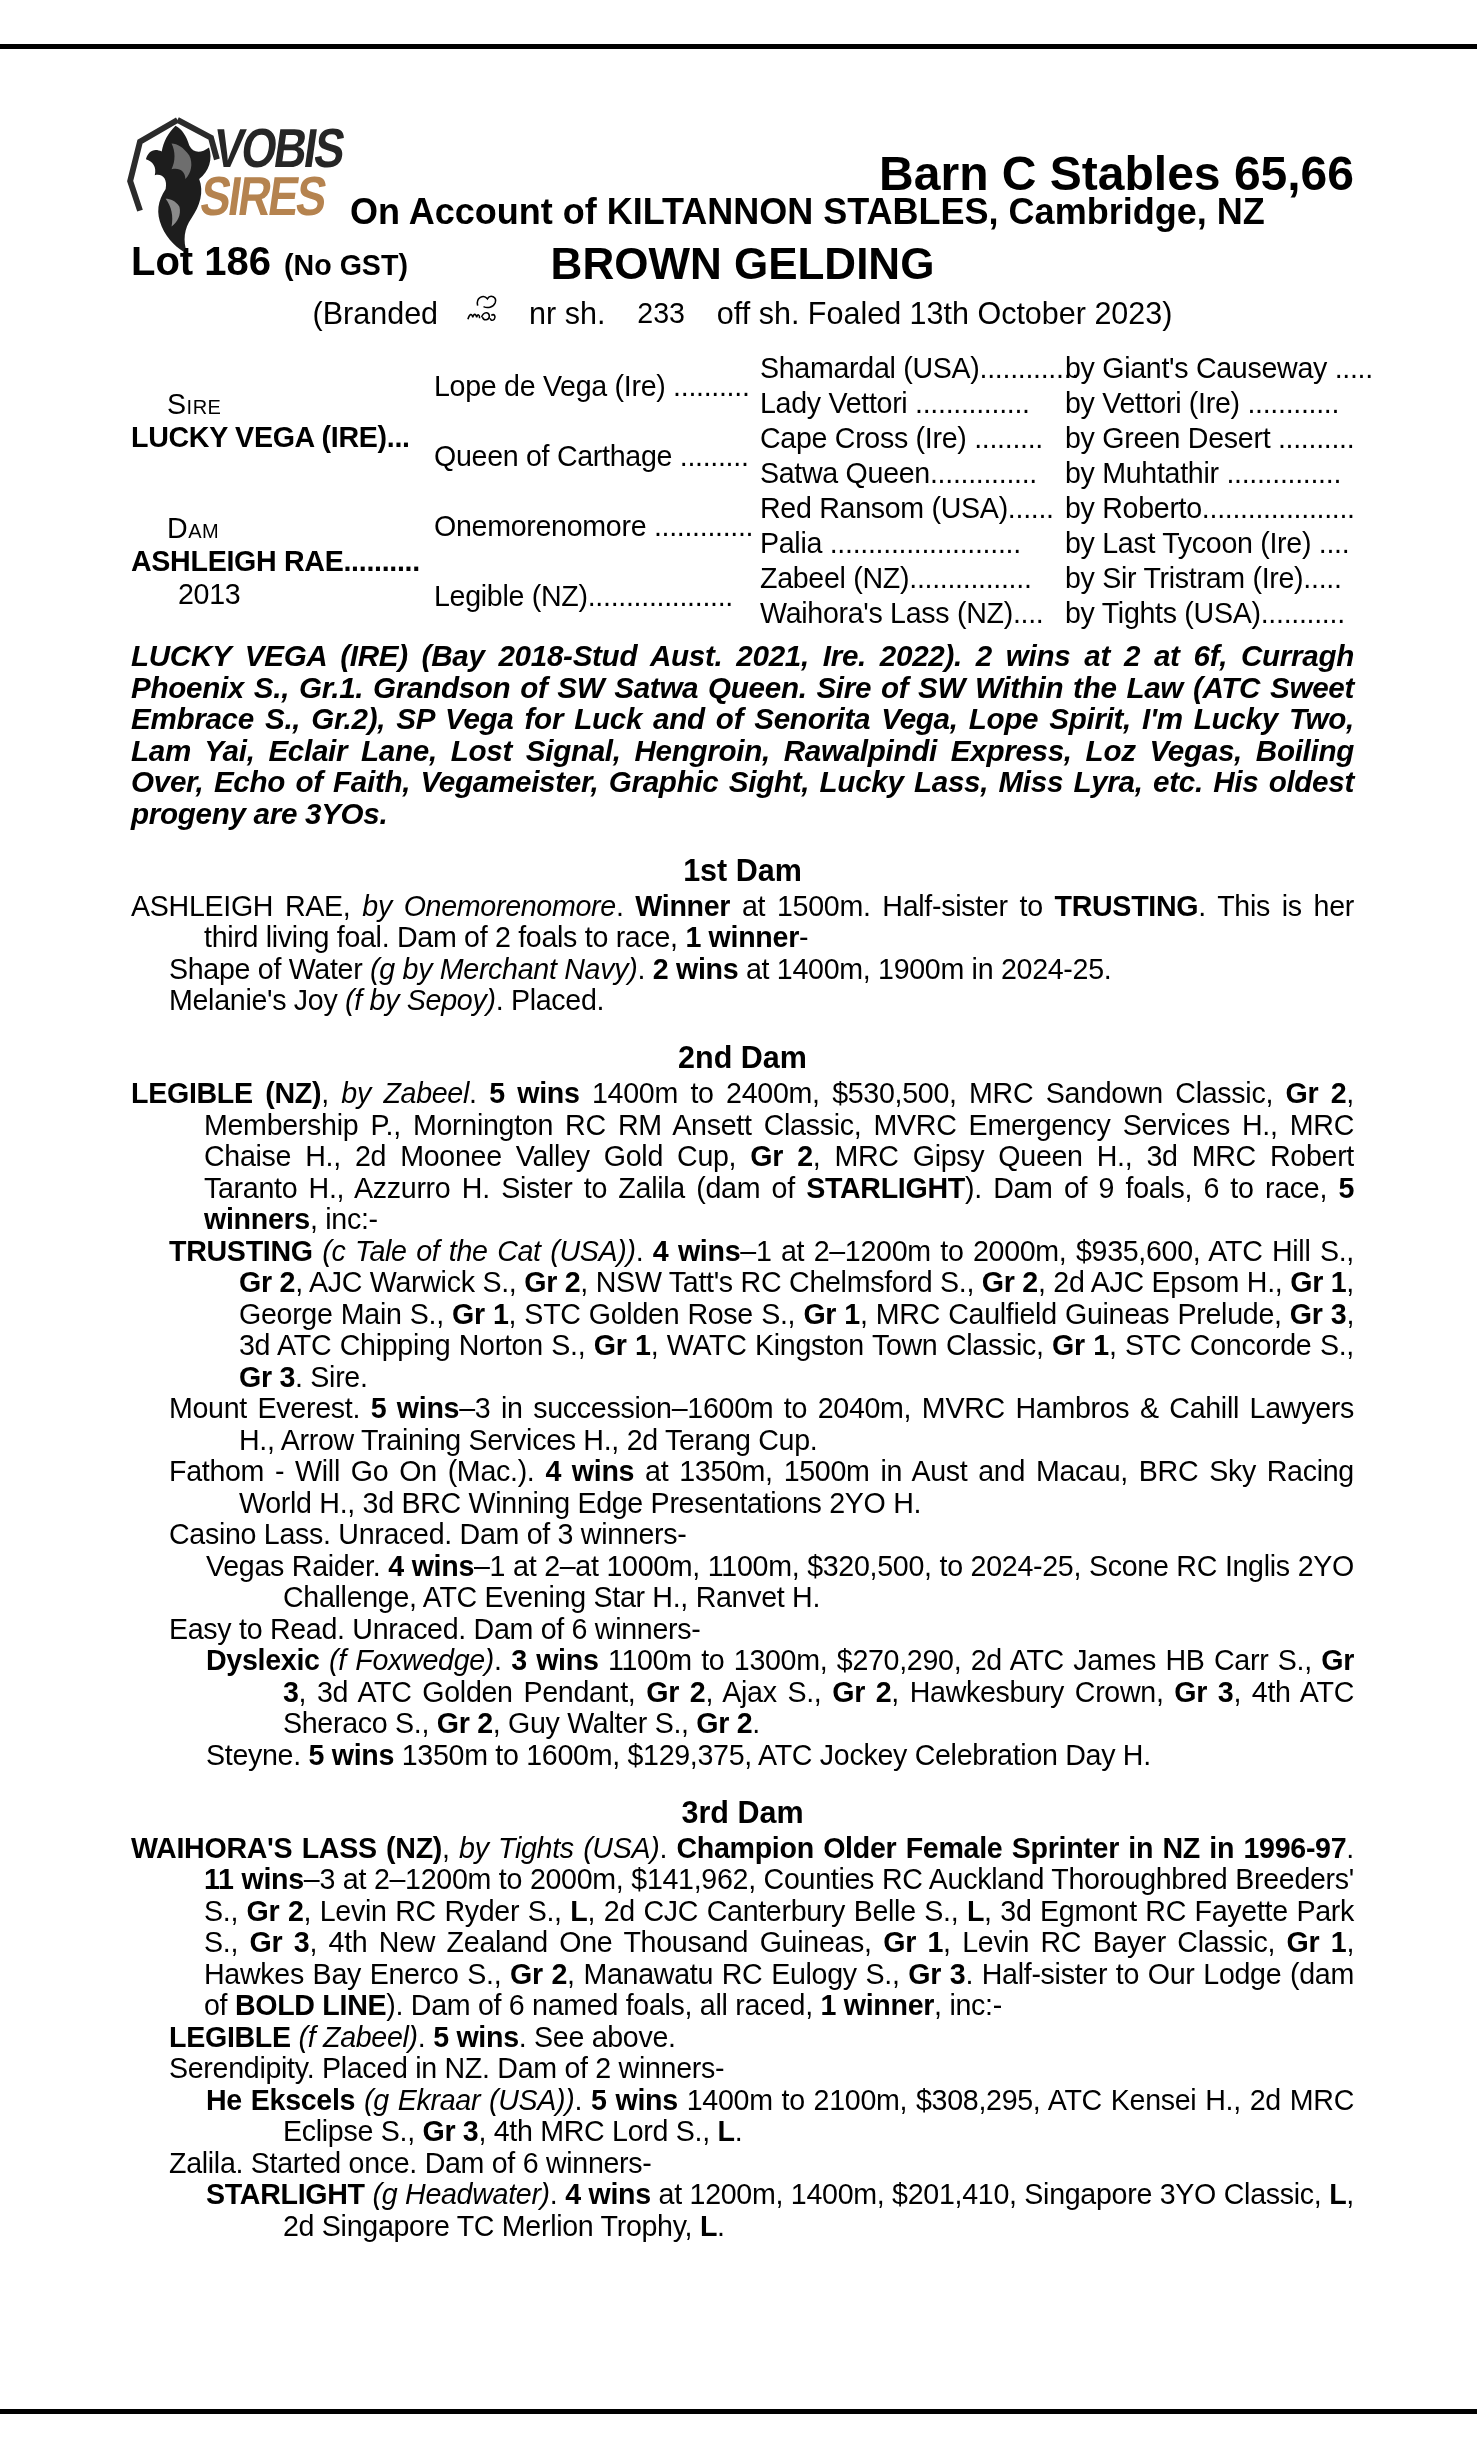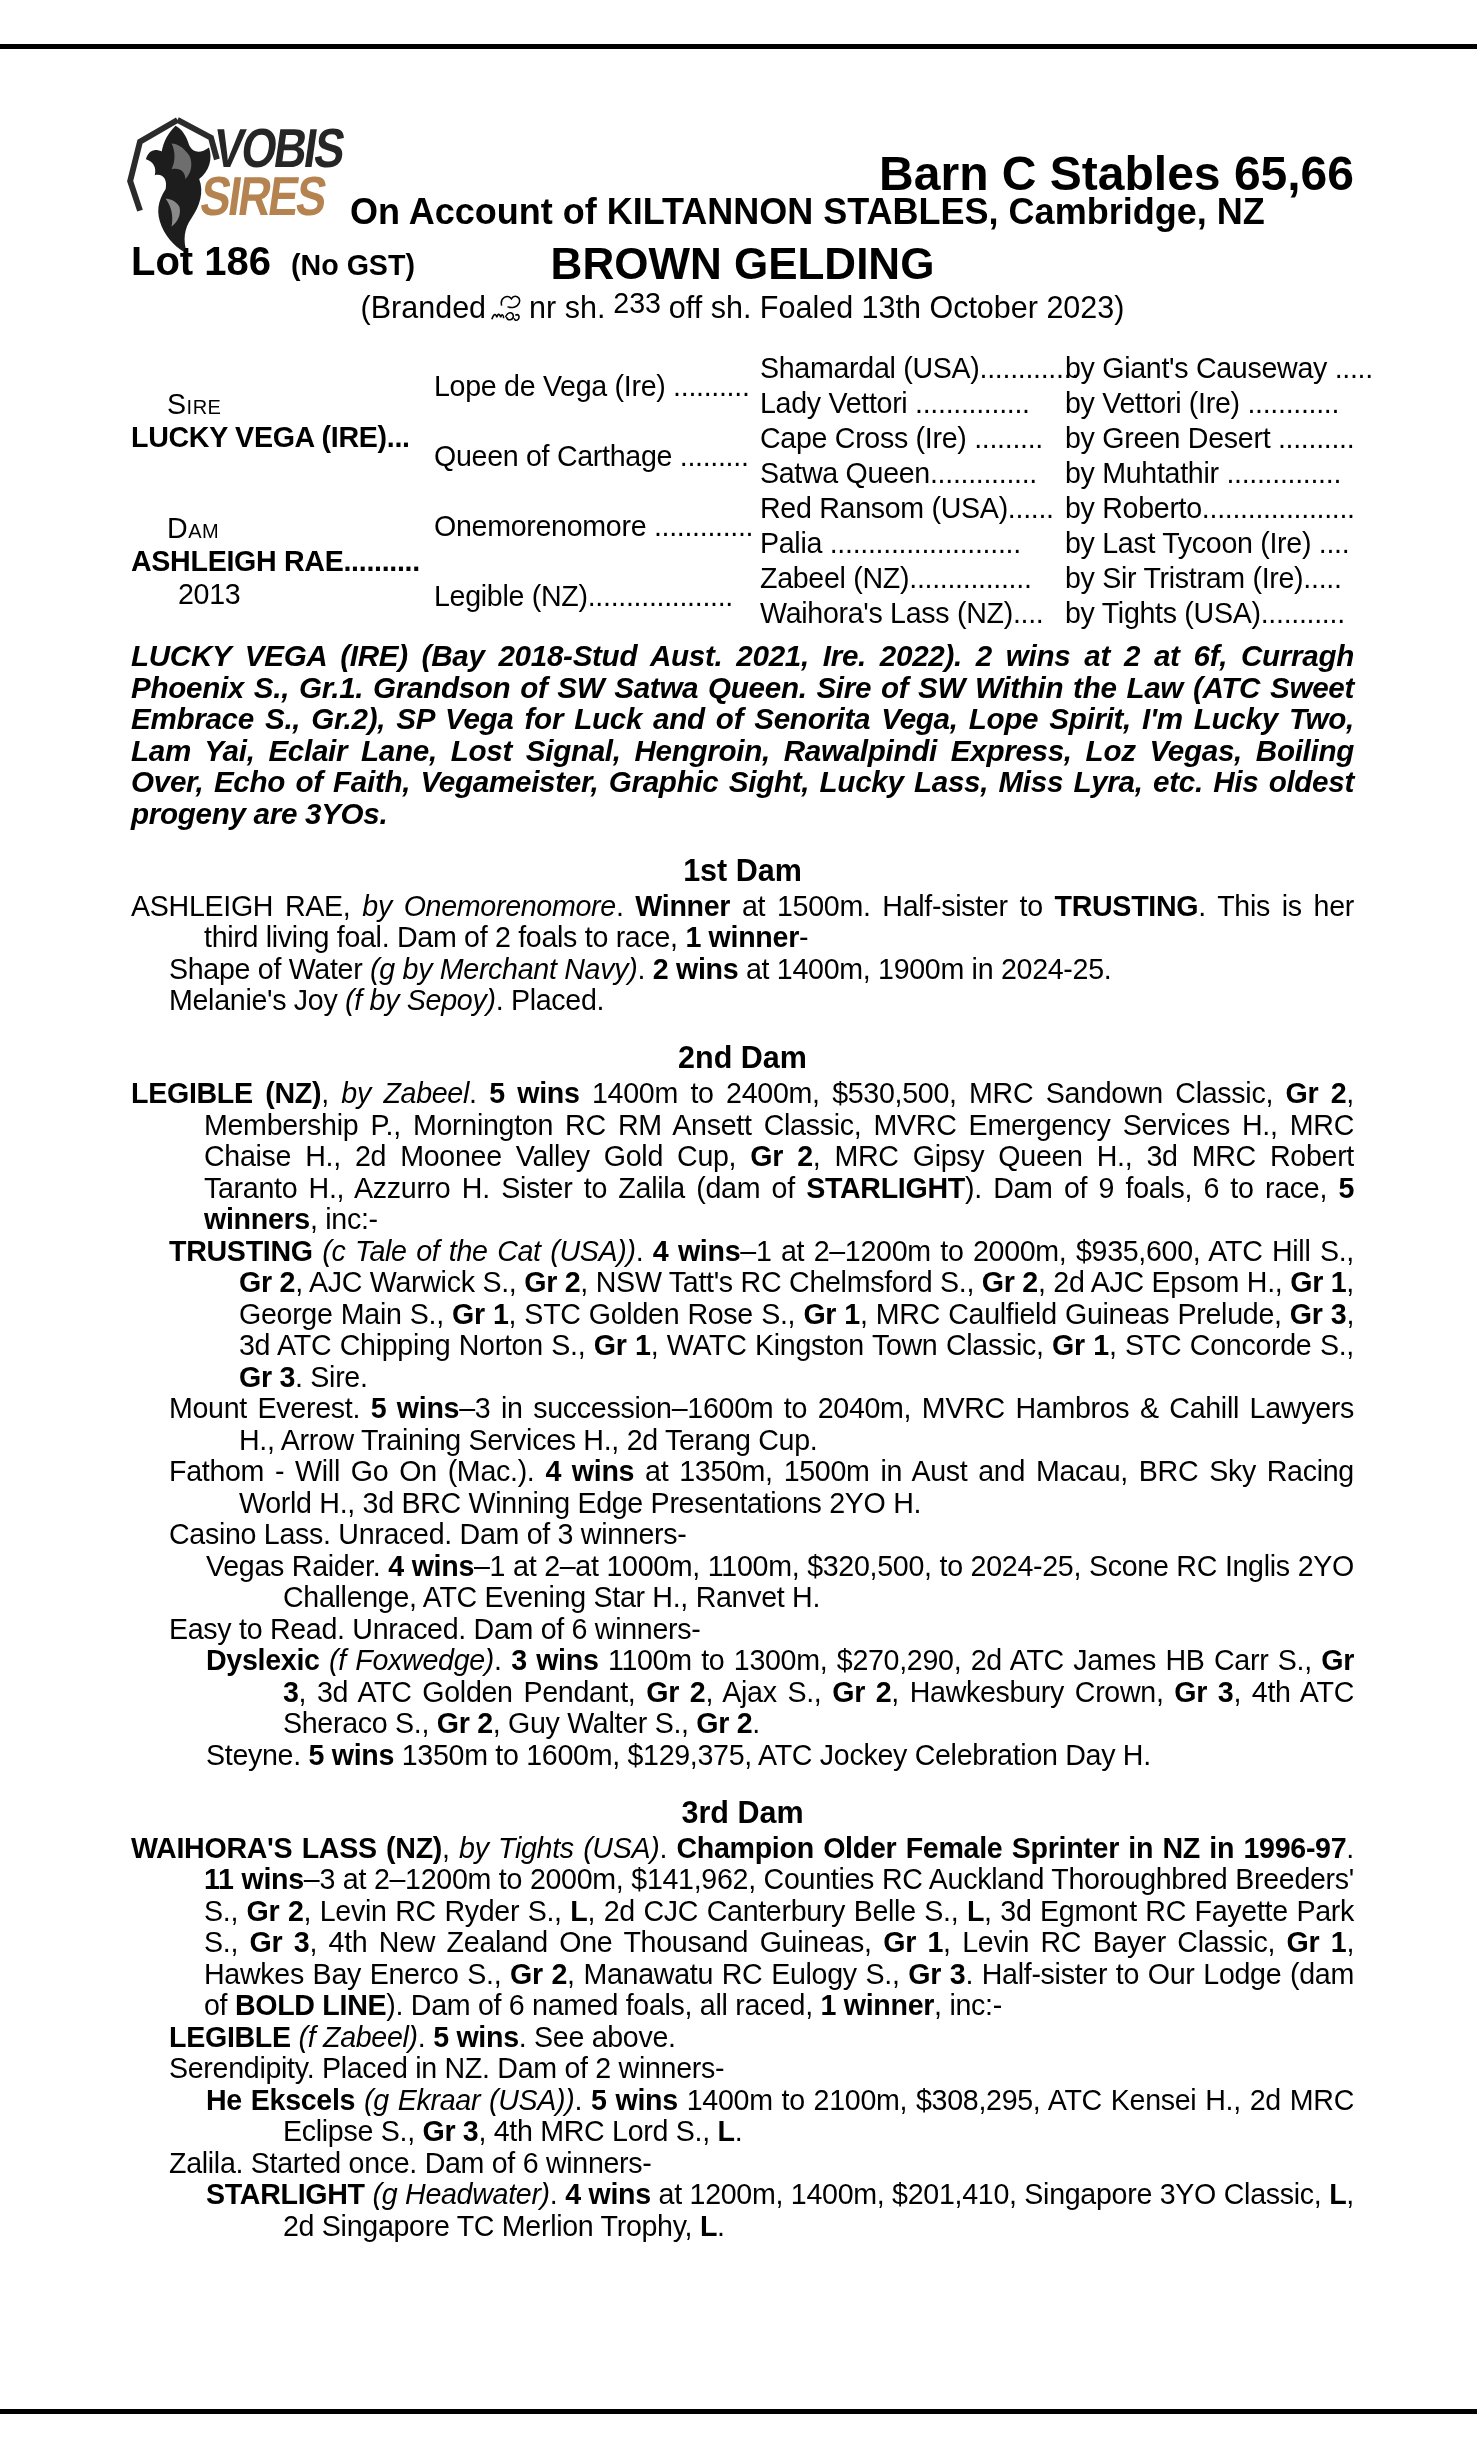--- a/index.html
+++ b/index.html
@@ -18,23 +18,23 @@
   
   .logo{position:absolute;left:-4.9px;top:116px;display:flex;align-items:flex-start;}
   .logo-words{margin-left:-13.8px;margin-top:7.9px;transform:skewX(-8deg);line-height:0.88;}
   .logo-w1{font-weight:bold;font-size:55px;color:#262626;letter-spacing:-3px;transform:scaleX(.82);transform-origin:left;}
   .logo-w2{font-weight:bold;font-size:55px;color:#b5834f;letter-spacing:-3px;transform:scaleX(.82) translateX(-7.9px);transform-origin:left;}
   .logo-words div{display:block;}
   .barn{position:absolute;top:146px;right:0;font-weight:bold;font-size:48px;}
   .account{position:absolute;top:191px;left:187px;font-weight:bold;font-size:36px;margin-left:32px;}
   .lot-row{position:absolute;top:239px;left:0;width:100%;height:59px;}
   .lot-label{font-weight:bold;font-size:40px;}
-  .gst{font-weight:bold;font-size:28.6px;margin-left:20px;}
+  .gst{font-weight:bold;font-size:28.6px;margin-left:13px;}
   .horse-title{position:absolute;left:50%;top:0;transform:translateX(-50%);font-weight:bold;font-size:44px;white-space:nowrap;}
-  .branded-row{position:absolute;top:290px;left:0;width:100%;display:flex;justify-content:center;align-items:flex-start;gap:2px;font-size:30.5px;}
+  .branded-row{position:absolute;top:290px;left:0;width:100%;display:flex;justify-content:center;align-items:center;gap:26px;font-size:30.5px;}
   .brand-fraction{display:inline-flex;flex-direction:row;align-items:center;font-size:28.6px;line-height:26.6px;margin:0 5.9px;}
 
   
   .pedigree{position:absolute;top:351px;left:0;width:100%;display:grid;
     grid-template-columns:303px 326px 305px auto;grid-auto-rows:35px;
     font-size:28.6px;letter-spacing:-0.3px;}
   .pedigree .cell{display:flex;align-items:center;white-space:nowrap;overflow:visible;}
   .gen1a{grid-column:1;grid-row:1/5;flex-direction:column;align-items:flex-start;justify-content:center;}
   .gen1b{grid-column:1;grid-row:5/9;flex-direction:column;align-items:flex-start;justify-content:center;}
   .gen1a,.gen1b{display:flex;}

